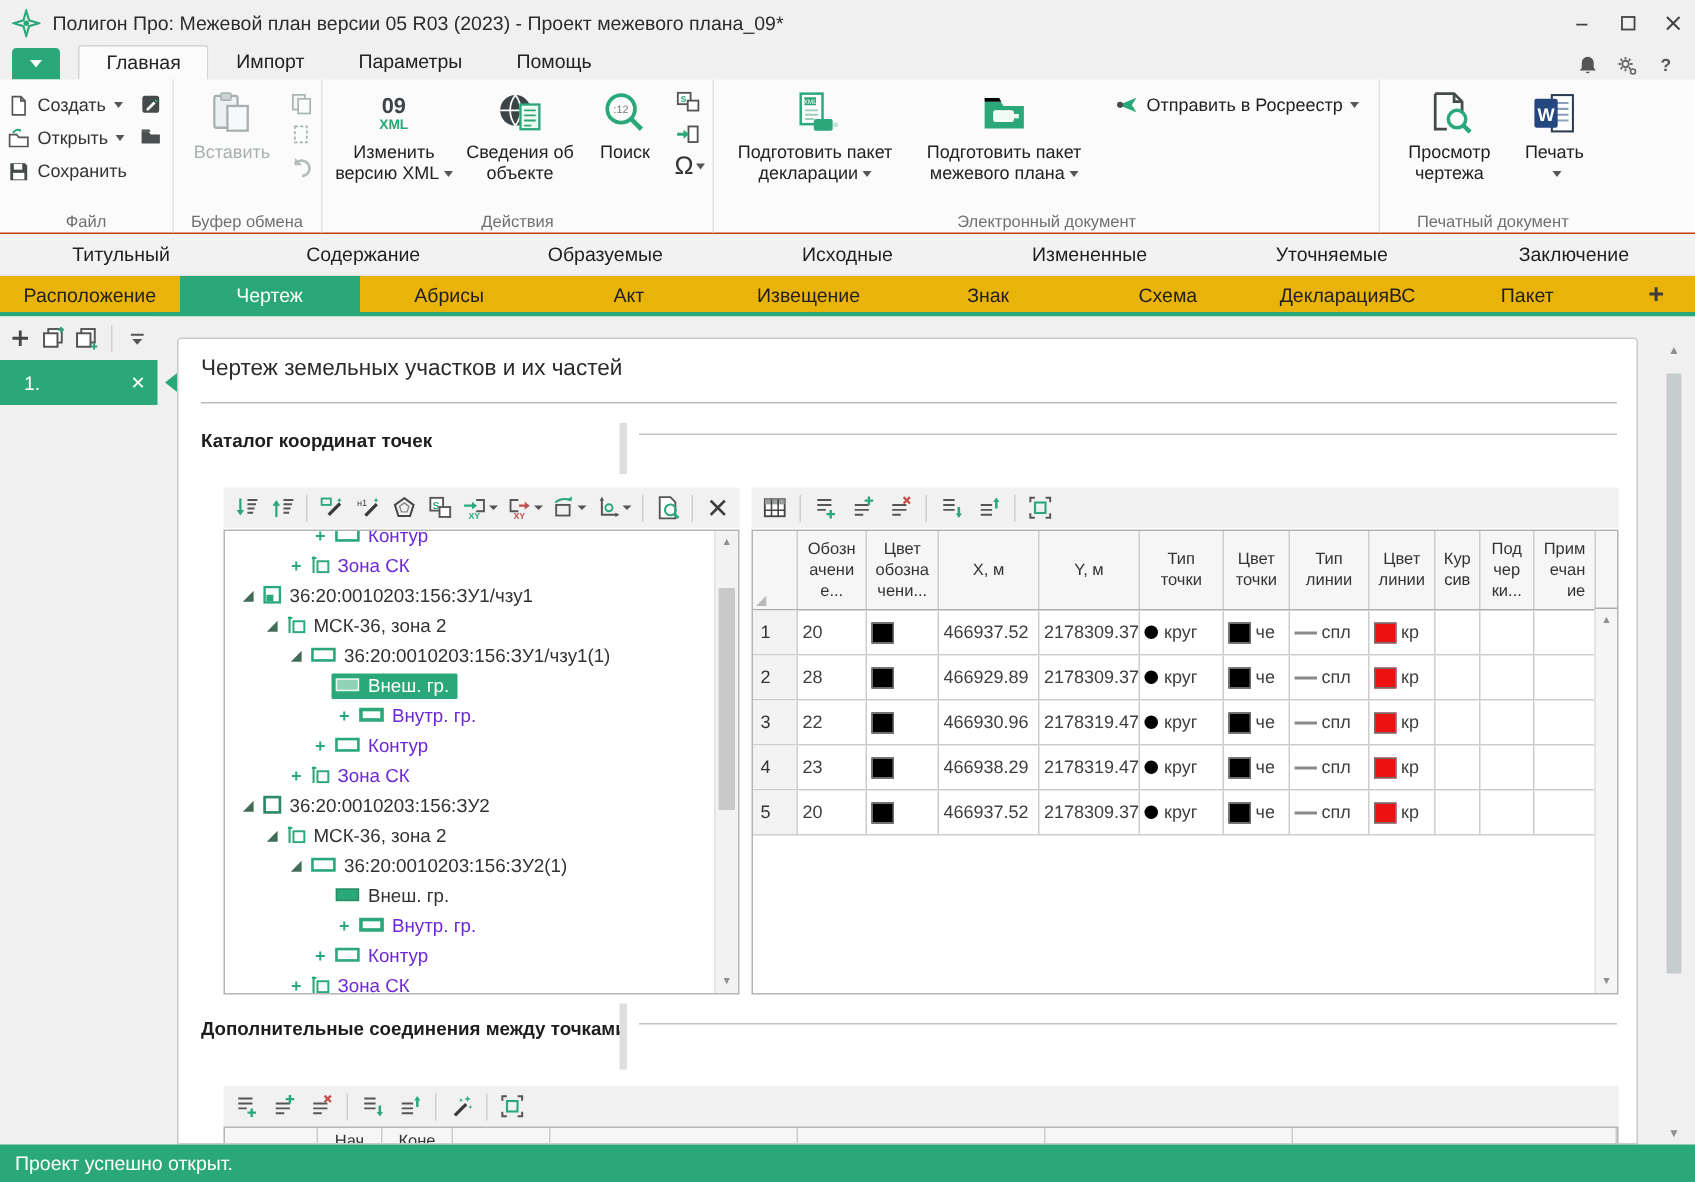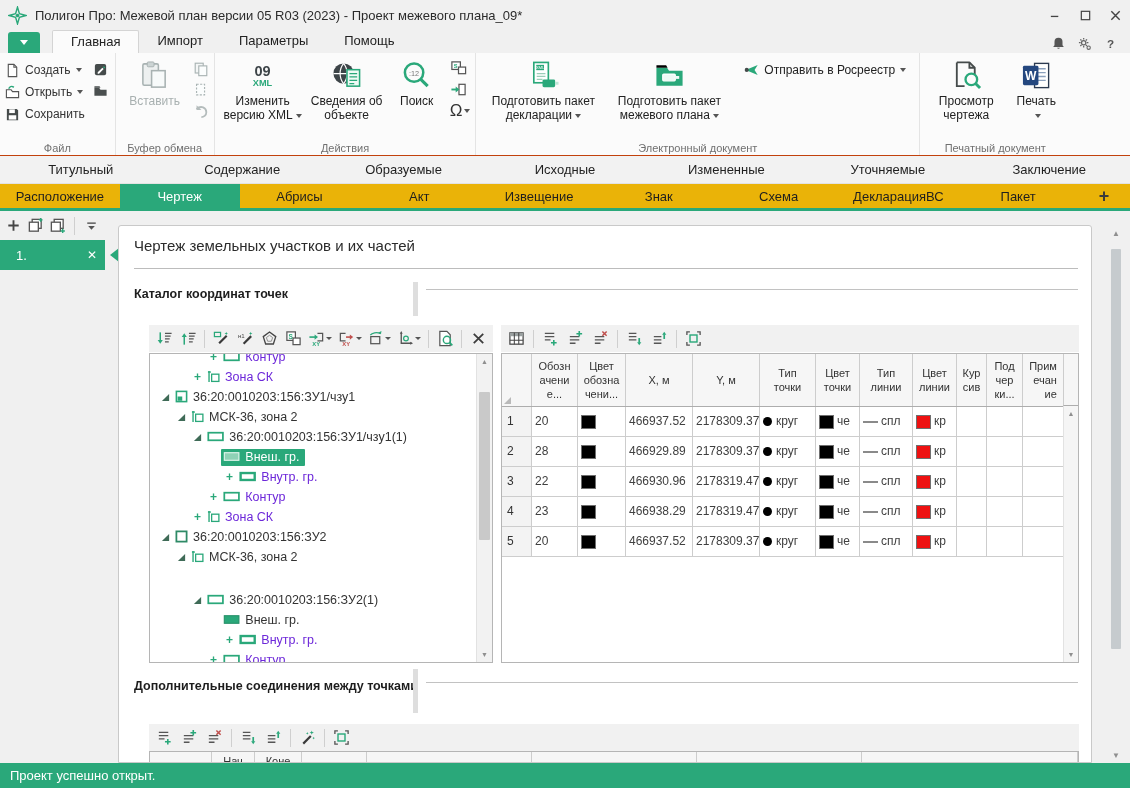--- a/index.html
+++ b/index.html
@@ -754,21 +754,21 @@
               <span class="tic">
                 <svg viewBox="0 0 14 14">
                   <path d="M2.2 1v12" stroke="#2aa87a" stroke-width="1.5"></path>
                   <path d="M1 2.2h3.2" stroke="#2aa87a" stroke-width="1.5"></path>
                   <rect x="5" y="4.5" width="7.8" height="7.8" fill="#fff" stroke="#2aa87a" stroke-width="1.4"></rect>
                 </svg>
               </span>
               <span class="tlabel dark">МСК-36, зона 2</span>
             </span>
           </div>
-          <div class="titem" style="padding-left: 40px; margin-top: 23px;">
+          <div class="titem" style="padding-left: 40px;">
             <span class="texp">
               <svg viewBox="0 0 10 10" width="9" height="9">
                 <path d="M9 1v8H1z" fill="#3f6b57"></path>
               </svg>
             </span>
             <span class="tbody">
               <span class="tic">
                 <svg viewBox="0 0 16 12">
                   <rect x="1.2" y="2.5" width="13.5" height="7" fill="#fff" stroke="#2aa87a" stroke-width="1.6"></rect>
                 </svg>

